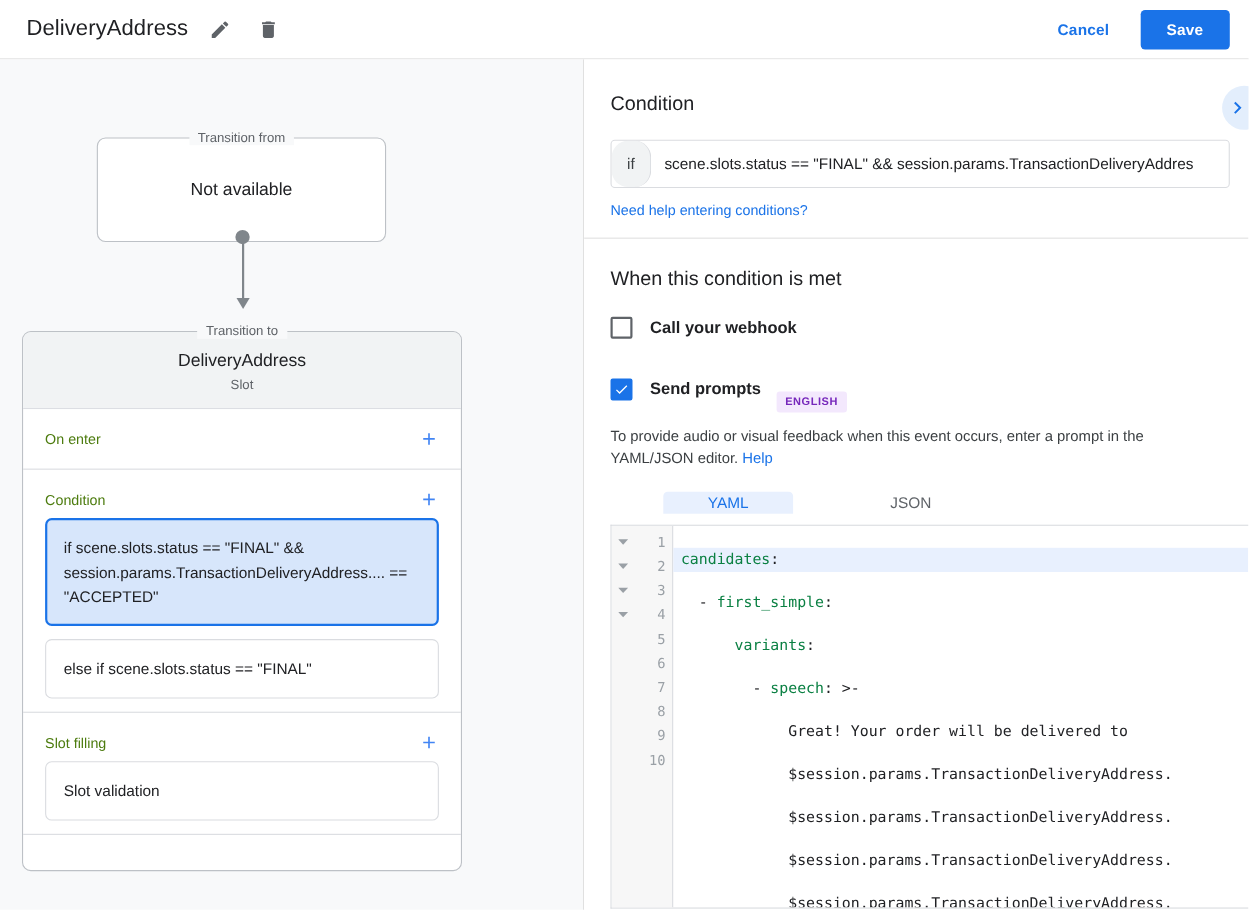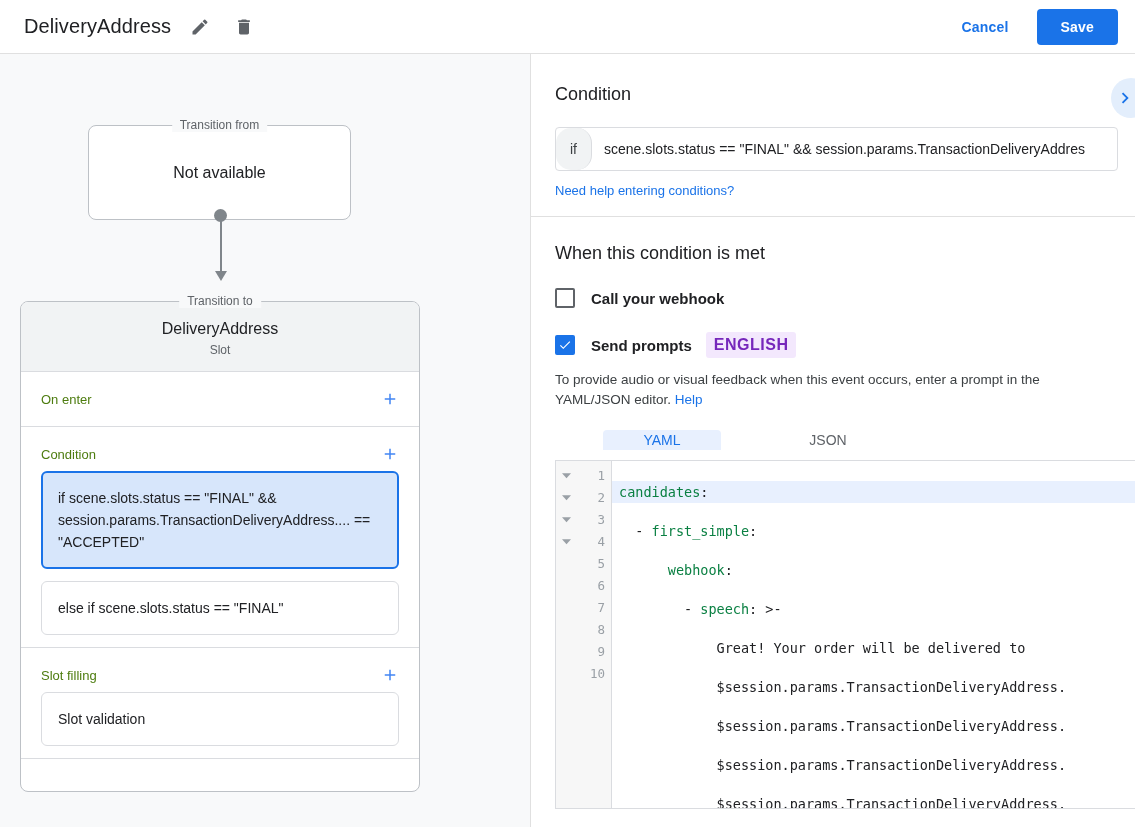--- a/index.html
+++ b/index.html
@@ -294,25 +294,26 @@
   .check-label {
     margin-left: 16px;
     font-size: 15px;
     font-weight: bold;
     color: #202124;
   }
   .lang-badge {
     margin-left: 14px;
     background: #f3e8fd;
     color: #7627bb;
-    font-size: 16px;
+    font-size: 10px;
     font-weight: bold;
     letter-spacing: 0.5px;
     padding: 4px 8px;
     border-radius: 3px;
+    margin-top: 24px;
   }
   .desc {
     margin-top: 12px;
     width: 555px;
     font-size: 13.5px;
     line-height: 20px;
     color: #3c4043;
   }
   .desc a { color: #1a73e8; text-decoration: none; cursor: pointer; }
 
@@ -589,21 +590,21 @@
             <div class="gline">
               <span class="gnum">9</span>
             </div>
             <div class="gline">
               <span class="gnum">10</span>
             </div>
           </div>
         <div class="code" id="editor-code">
             <div class="cline active"><span class="k-key">candidates</span><span class="k-punc">:</span></div>
             <div class="cline"><span class="k-punc">  - </span><span class="k-key">first_simple</span><span class="k-punc">:</span></div>
-            <div class="cline"><span class="k-punc">      </span><span class="k-key">webhook</span><span class="k-punc">:</span></div>
+            <div class="cline"><span class="k-punc">      </span><span class="k-key">variants</span><span class="k-punc">:</span></div>
             <div class="cline"><span class="k-punc">        - </span><span class="k-key">speech</span><span class="k-punc">: &gt;-</span></div>
             <div class="cline"><span class="k-txt">            Great! Your order will be delivered to</span></div>
             <div class="cline"><span class="k-txt">            $session.params.TransactionDeliveryAddress.</span></div>
             <div class="cline"><span class="k-txt">            $session.params.TransactionDeliveryAddress.</span></div>
             <div class="cline"><span class="k-txt">            $session.params.TransactionDeliveryAddress.</span></div>
             <div class="cline"><span class="k-txt">            $session.params.TransactionDeliveryAddress.</span></div>
             <div class="cline">&nbsp;</div>
           </div>
       </div>
     </div>

